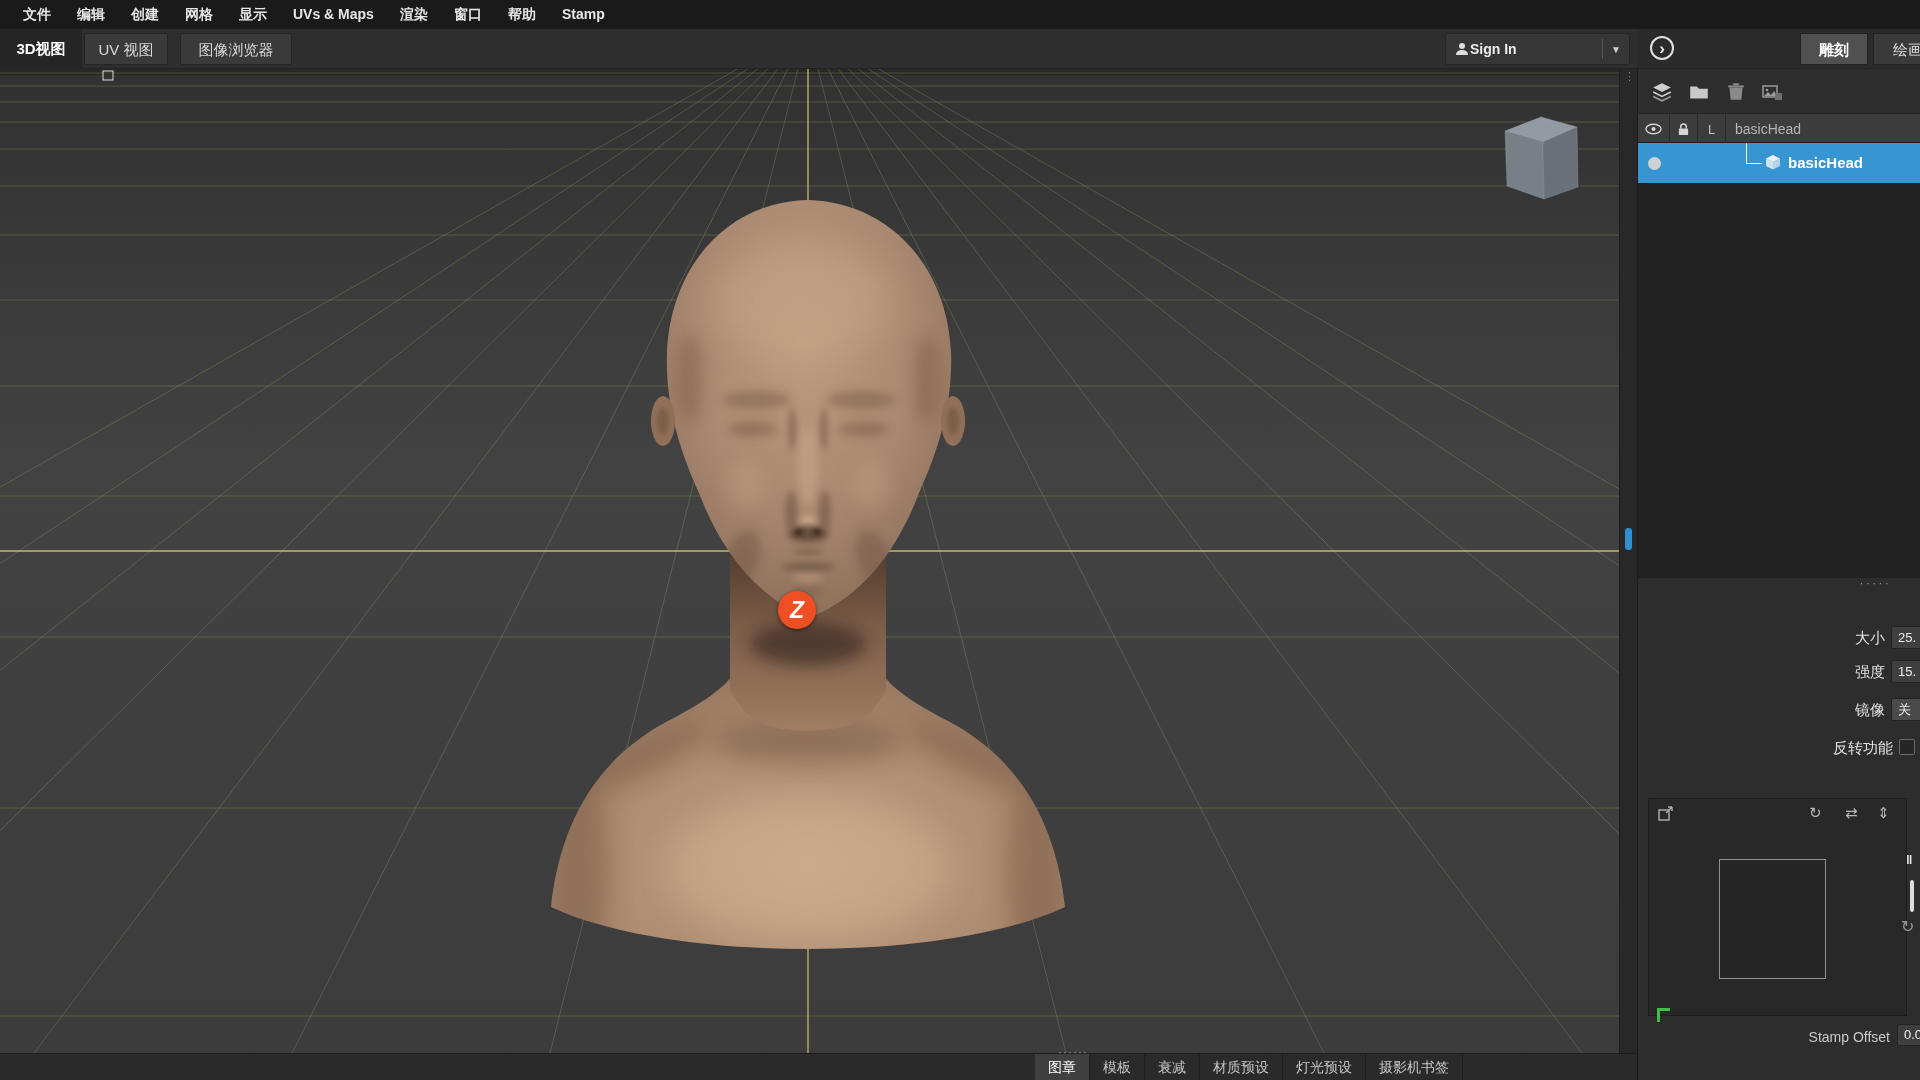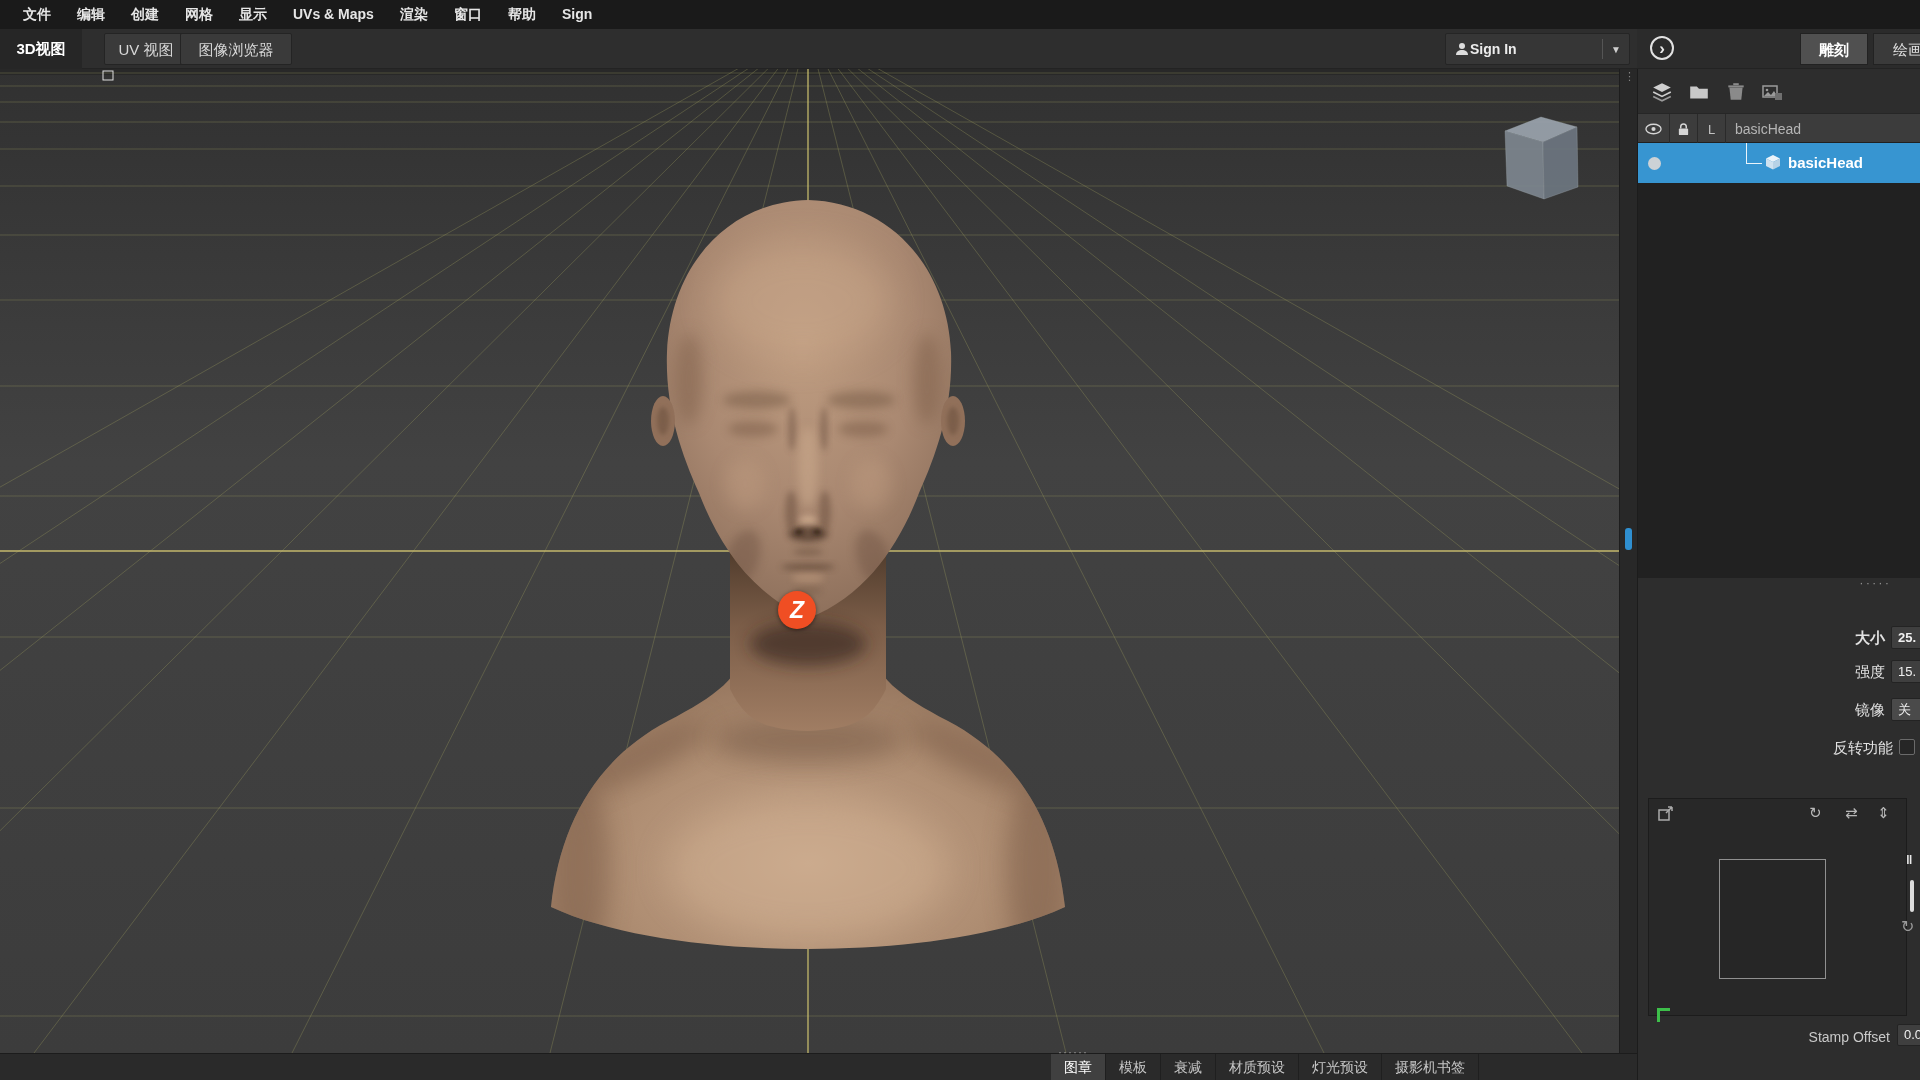--- a/index.html
+++ b/index.html
@@ -92,21 +92,21 @@
   .green-corner { position:absolute; left:19px; top:939px; width:13px; height:14px;
     border-top:3px solid #3dbf4a; border-left:3px solid #3dbf4a; }
   .stamp-offset-label { position:absolute; right:30px; top:957px; color:#c9c9c9; font-size:14px; line-height:22px; }
   .stamp-offset-value { position:absolute; left:259px; top:955px; width:56px; height:22px; background:#3f3f3f;
     border:1px solid #232323; border-radius:2px; color:#f0f0f0; font-size:13px; line-height:20px; padding-left:6px; }
 
   
   .bottombar { position:absolute; left:0; top:1053px; width:1637px; height:27px; background:#2a2a2a;
     border-top:1px solid #1c1c1c; }
   .bgroup { position:absolute; top:0; height:27px; display:flex; }
-  .bgroup.left { left:0; } .bgroup.right { left:1035px;margin-left:16px; }
+  .bgroup.left { left:0; } .bgroup.right { left:1035px; }
   .btab { height:26px; line-height:26px; font-size:14px; color:#c6c6c6; padding:0 13px;
     border-right:1px solid #1f1f1f; white-space:nowrap; }
   .btab.active { background:#404040; color:#ffffff; }
   .bb-handle { position:absolute; left:1058px; top:-9px; color:#9a9a9a; font-size:12px; letter-spacing:1px; }
 
   svg { display:block; }
 </style>
 </head>
 <body>
 
@@ -115,26 +115,26 @@
   <div class="menubar">
     <span class="menu-item">文件</span>
     <span class="menu-item">编辑</span>
     <span class="menu-item">创建</span>
     <span class="menu-item">网格</span>
     <span class="menu-item">显示</span>
     <span class="menu-item">UVs &amp; Maps</span>
     <span class="menu-item">渲染</span>
     <span class="menu-item">窗口</span>
     <span class="menu-item">帮助</span>
-    <span class="menu-item">Sign</span>
+    <span class="menu-item">Stamp</span>
   </div>
 
   <div class="tabrow">
     <div class="vtab active" style="left:0;width:82px;">3D视图</div>
-    <div class="vtab btn" style="left:104px;width:84px;">UV 视图</div>
+    <div class="vtab btn" style="left:84px;width:84px;">UV 视图</div>
     <div class="vtab btn" style="left:180px;width:112px;">图像浏览器</div>
     <div class="signin">
       <svg width="16" height="16" viewBox="0 0 16 16">
         <circle cx="8" cy="5" r="3" fill="#ddd"></circle>
         <path d="M2 14c0-3.3 2.7-5 6-5s6 1.7 6 5z" fill="#ddd"></path>
       </svg>
       <span class="label">Sign In</span>
       <span class="vdiv"></span>
       <span class="chev">▼</span>
     </div>
@@ -349,21 +349,21 @@
       </svg>
       <span class="lr-name">basicHead</span>
     </div>
 
     <div class="layer-space"></div>
 
     <div class="panel-sep">
       <span class="sep-dots">·····</span>
     </div>
 
-    <div class="prop-row" style="top:556px;font-weight:bold;">
+    <div class="prop-row" style="top:556px;">
       <span class="prop-label">大小</span>
       <div class="prop-value">25.</div>
     </div>
     <div class="prop-row" style="top:590px;">
       <span class="prop-label">强度</span>
       <div class="prop-value">15.</div>
     </div>
     <div class="prop-row" style="top:628px;">
       <span class="prop-label">镜像</span>
       <div class="prop-value drop">关</div>

